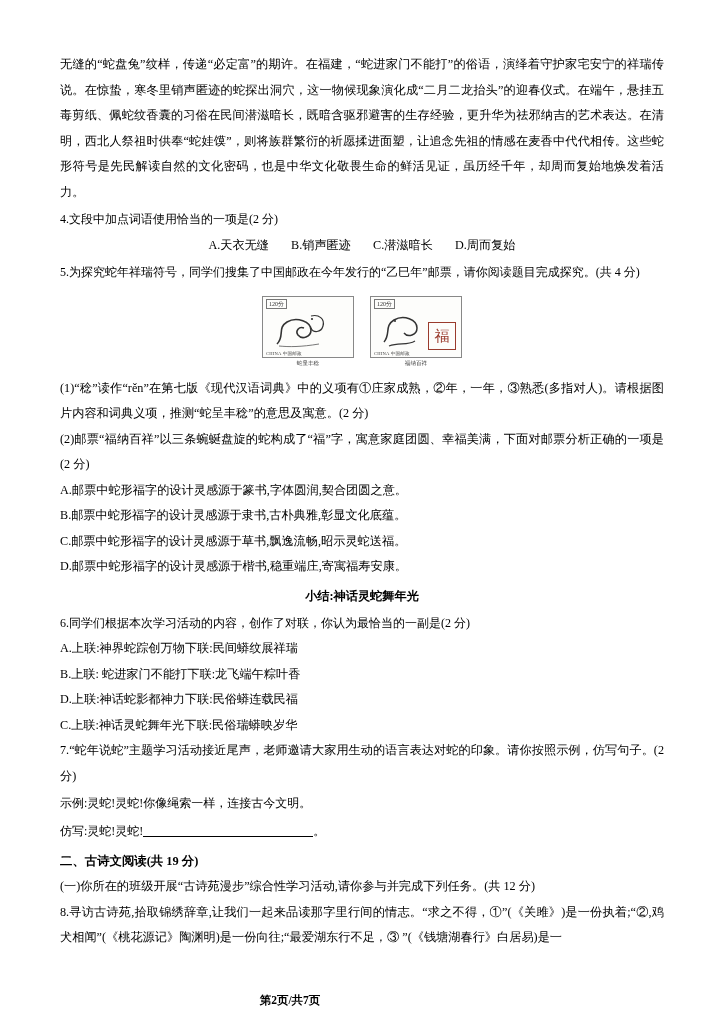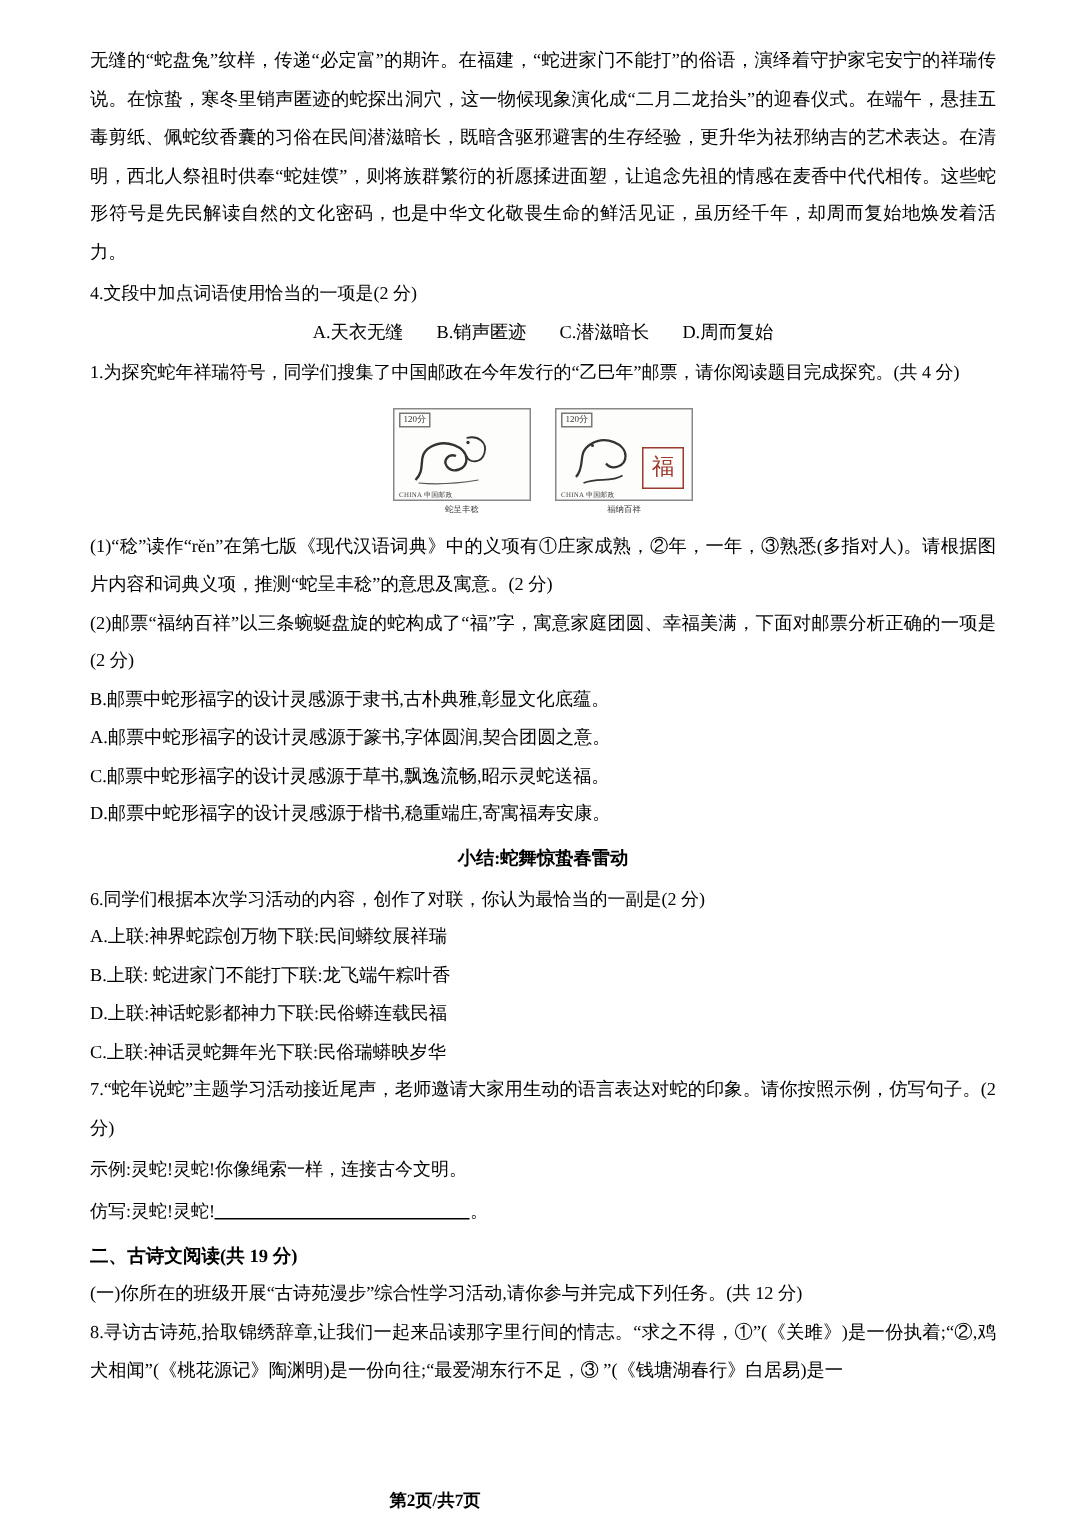--- a/index.html
+++ b/index.html
@@ -13,21 +13,21 @@
     font-family: "Liberation Serif", "DejaVu Serif", serif;
     color: #000000;
     position: relative;
     overflow: hidden;
   }
   .page {
     position: relative;
     width: 724px;
     height: 1024px;
     box-sizing: border-box;
-    padding: 28px 60px 0 60px;
+    padding: 52px 60px 0 60px;
   }
   p {
     margin: 0;
     padding: 0;
   }
   .para {
     font-size: 12.2px;
     line-height: 25.5px;
     text-align: justify;
     text-justify: inter-ideograph;
@@ -163,21 +163,21 @@
 
 <div class="page">
 
   <p class="para para-indent">无缝的“蛇盘兔”纹样，传递“必定富”的期许。在福建，“蛇进家门不能打”的俗语，演绎着守护家宅安宁的祥瑞传说。在惊蛰，寒冬里销声匿迹的蛇探出洞穴，这一物候现象演化成“二月二龙抬头”的迎春仪式。在端午，悬挂五毒剪纸、佩蛇纹香囊的习俗在民间潜滋暗长，既暗含驱邪避害的生存经验，更升华为祛邪纳吉的艺术表达。在清明，西北人祭祖时供奉“蛇娃馍”，则将族群繁衍的祈愿揉进面塑，让追念先祖的情感在麦香中代代相传。这些蛇形符号是先民解读自然的文化密码，也是中华文化敬畏生命的鲜活见证，虽历经千年，却周而复始地焕发着活力。</p>
 
   <p class="q">4.文段中加点词语使用恰当的一项是(2 分)</p>
   <p class="opt-row">
     <span>A.天衣无缝</span><span class="sp"></span><span>B.销声匿迹</span><span class="sp"></span><span>C.潜滋暗长</span><span class="sp"></span><span>D.周而复始</span>
   </p>
 
-  <p class="q">1.为探究蛇年祥瑞符号，同学们搜集了中国邮政在今年发行的“乙巳年”邮票，请你阅读题目完成探究。(共 4 分)</p>
+  <p class="q">5.为探究蛇年祥瑞符号，同学们搜集了中国邮政在今年发行的“乙巳年”邮票，请你阅读题目完成探究。(共 4 分)</p>
 
   <div class="stamps">
     <div class="stamp-wrap">
       <div class="stamp">
         <div class="denom">120分</div>
         <svg class="snake" viewBox="0 0 62 44">
           <path d="M6 38 C14 30 6 22 16 16 C26 10 40 16 40 24 C40 31 31 34 27 29 C24 25 28 20 33 22" fill="none" stroke="#333" stroke-width="1.6"></path>
           <path d="M40 10 C48 8 54 13 52 20 C50 27 42 27 40 22" fill="none" stroke="#333" stroke-width="1.2"></path>
           <circle cx="41" cy="13" r="1.1" fill="#333"></circle>
           <path d="M8 40 C18 41 30 41 48 38" fill="none" stroke="#555" stroke-width="0.8"></path>
@@ -197,26 +197,26 @@
         <div class="fu">福</div>
         <div class="cn">CHINA 中国邮政</div>
       </div>
       <div class="stamp-caption">福纳百祥</div>
     </div>
   </div>
 
   <p class="para">(1)“稔”读作“rěn”在第七版《现代汉语词典》中的义项有①庄家成熟，②年，一年，③熟悉(多指对人)。请根据图片内容和词典义项，推测“蛇呈丰稔”的意思及寓意。(2 分)</p>
   <p class="para">(2)邮票“福纳百祥”以三条蜿蜒盘旋的蛇构成了“福”字，寓意家庭团圆、幸福美满，下面对邮票分析正确的一项是(2 分)</p>
 
+  <p class="opts">A.邮票中蛇形福字的设计灵感源于篆书,字体圆润,契合团圆之意。</p>
   <p class="opts">B.邮票中蛇形福字的设计灵感源于隶书,古朴典雅,彰显文化底蕴。</p>
-  <p class="opts">A.邮票中蛇形福字的设计灵感源于篆书,字体圆润,契合团圆之意。</p>
   <p class="opts">C.邮票中蛇形福字的设计灵感源于草书,飘逸流畅,昭示灵蛇送福。</p>
   <p class="opts">D.邮票中蛇形福字的设计灵感源于楷书,稳重端庄,寄寓福寿安康。</p>
 
-  <p class="smallcenter">小结:蛇舞惊蛰春雷动</p>
+  <p class="smallcenter">小结:神话灵蛇舞年光</p>
 
   <p class="q">6.同学们根据本次学习活动的内容，创作了对联，你认为最恰当的一副是(2 分)</p>
   <p class="opts">
     <span>A.上联:神界蛇踪创万物</span><span class="sp"></span><span>下联:民间蟒纹展祥瑞</span>
   </p>
   <p class="opts">
     <span>B.上联: 蛇进家门不能打</span><span class="sp"></span><span>下联:龙飞端午粽叶香</span>
   </p>
   <p class="opts">
     <span>D.上联:神话蛇影都神力</span><span class="sp"></span><span>下联:民俗蟒连载民福</span>

